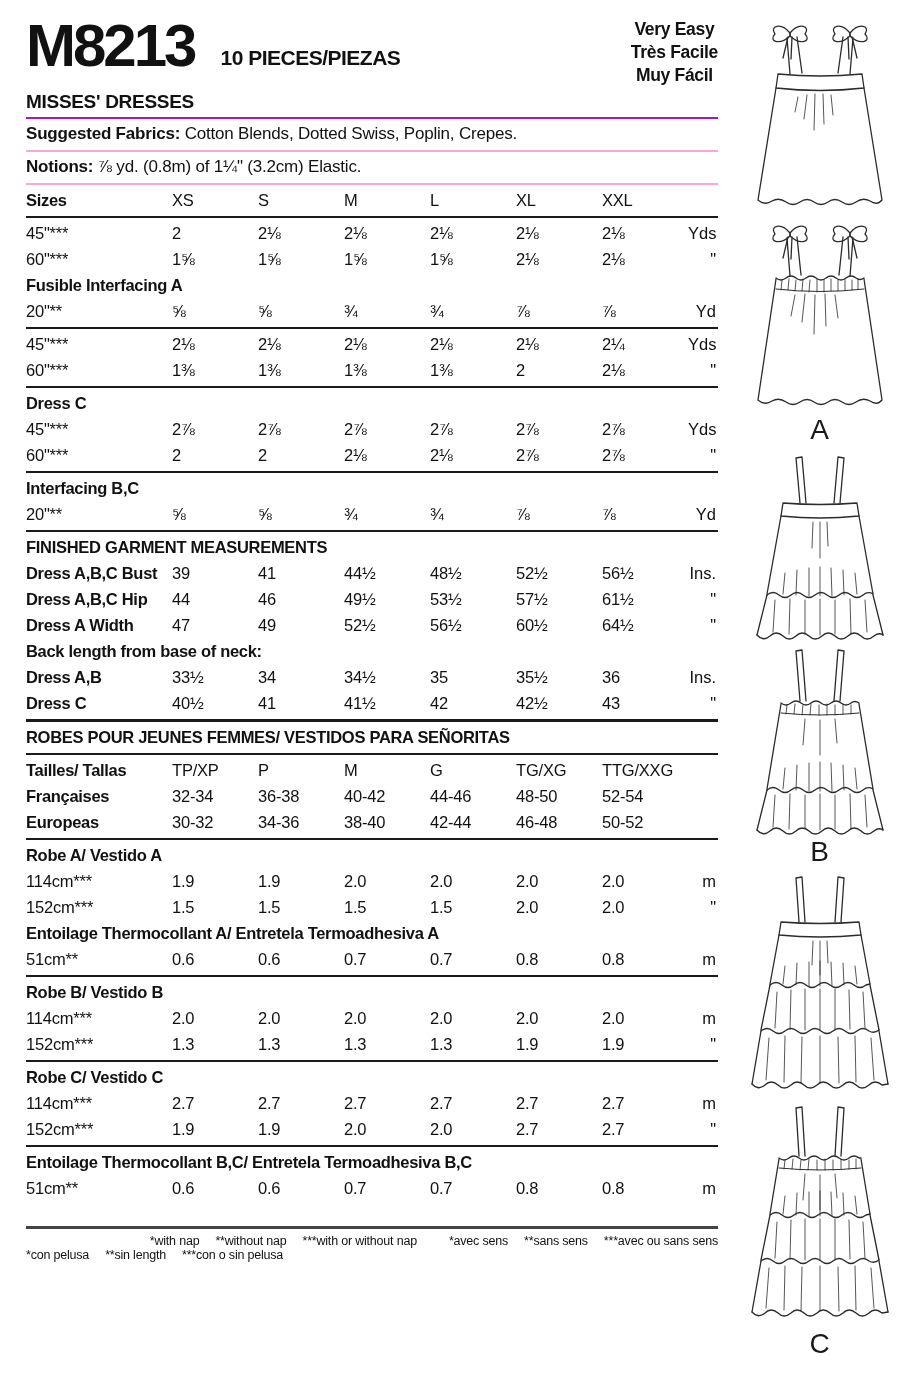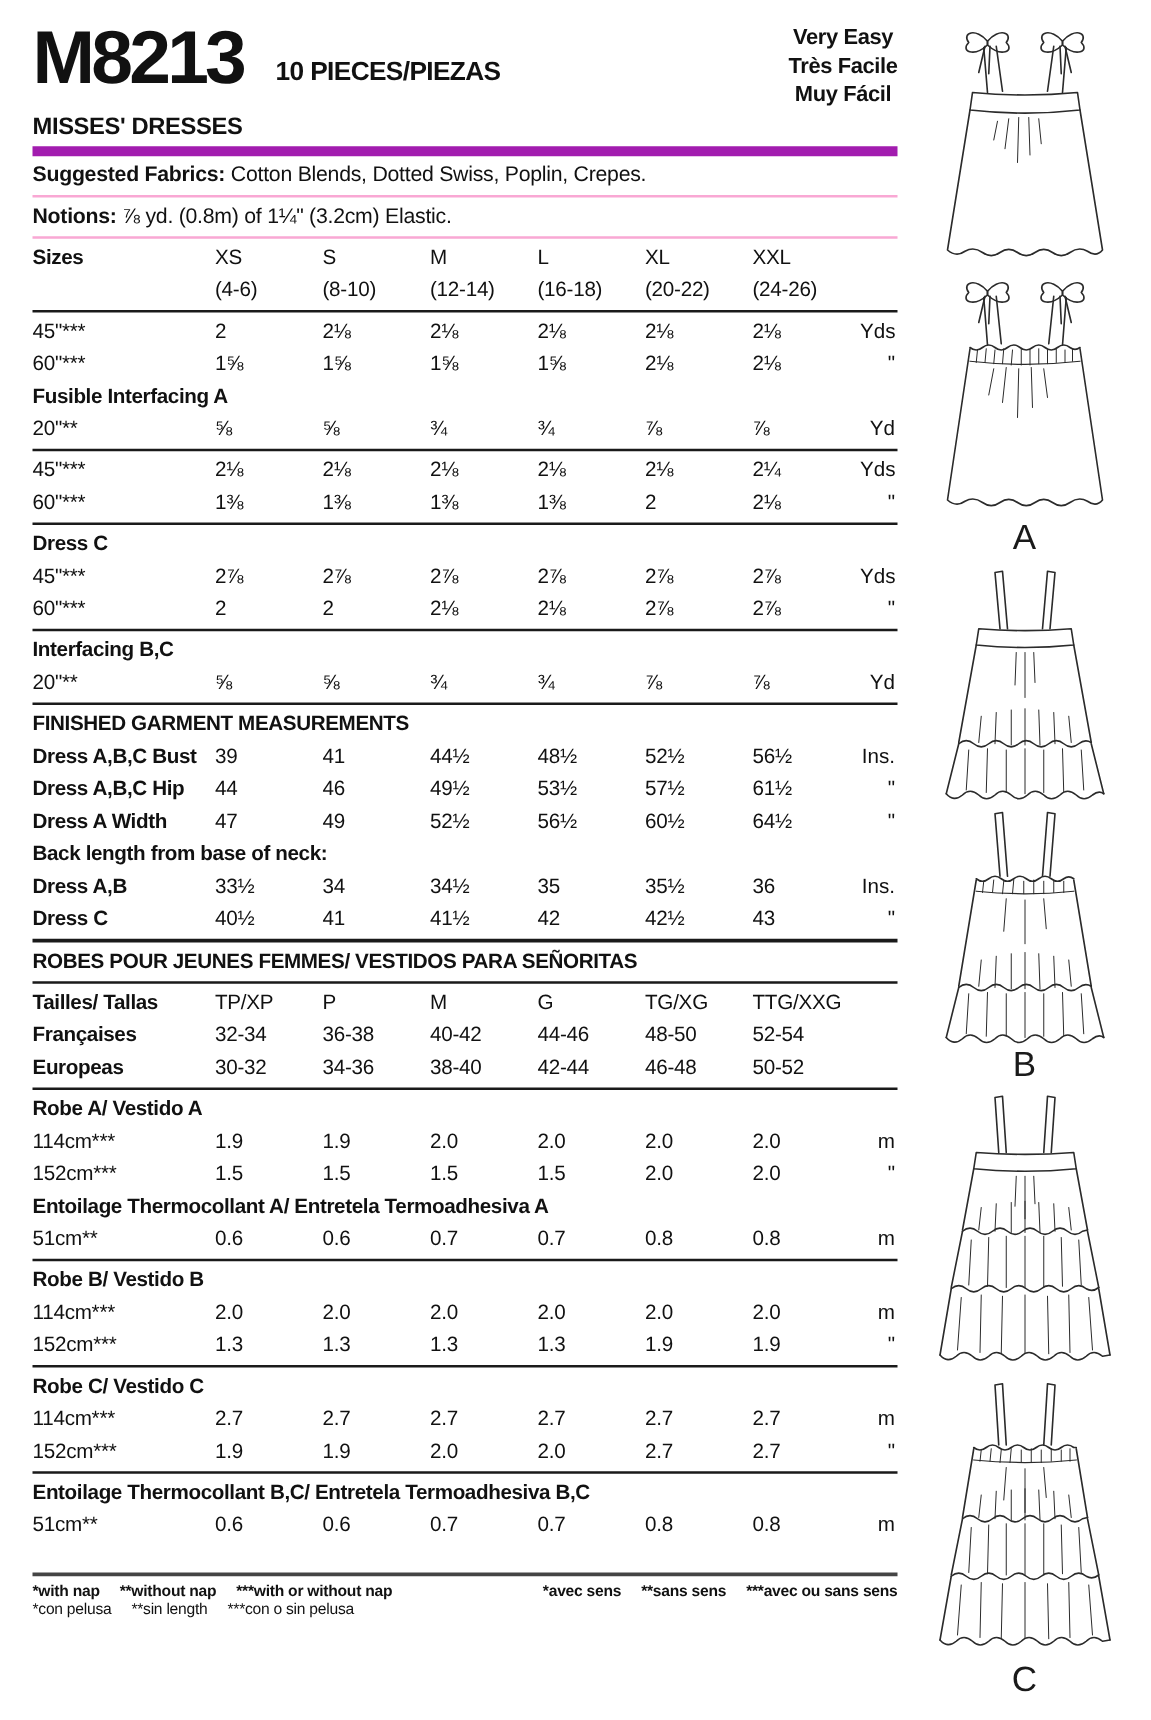--- a/index.html
+++ b/index.html
@@ -11,39 +11,39 @@
   }
   .page { display:flex; width:921px; height:1308px; padding:10px 0 0 26px; }
   .left-col { width:692px; flex:none; }
   .right-col { flex:1; display:flex; flex-direction:column; align-items:center; padding-top:6px; }
 
   
   .masthead { display:flex; align-items:flex-start; margin-bottom:2px; }
   .pattern-number { font-size:60px; font-weight:800; letter-spacing:-3px; line-height:1; margin-top:6px; }
   .pieces { font-size:21px; font-weight:700; letter-spacing:-0.5px; margin:36px 18px 0 26px; }
   .difficulty { margin-left:auto; text-align:center; font-size:17.5px; font-weight:700; line-height:1.3; margin-top:8px; letter-spacing:-0.3px; }
-  .title-row { font-size:19px; font-weight:700; letter-spacing:-0.3px; padding:3px 0 4px 0; border-bottom:8px solid #a21caf; }
+  .title-row { font-size:19px; font-weight:700; letter-spacing:-0.3px; padding:3px 0 4px 0; border-bottom:2px solid #a21caf; }
   .info-row { font-size:17px; padding:5px 0 6px 0; border-bottom:2px solid #f9a8d4; letter-spacing:-0.2px; }
   .info-row b { font-weight:700; }
 
   
   .section { border-bottom:2px solid #1a1a1a; padding:2px 0 3px 0; }
   .section.thick { border-bottom-width:3px; }
   .section.no-rule { border-bottom:none; }
   .row { line-height:26px; }
   .row.heading { font-size:16.5px; font-weight:700; letter-spacing:-0.3px; }
   .row.grid { display:grid; grid-template-columns:146px repeat(6, 86px) 1fr; font-size:16.5px; }
   .cell.label { letter-spacing:-0.2px; white-space:nowrap; }
   .cell.label.bold { font-weight:700; letter-spacing:-0.3px; }
   .cell.val { letter-spacing:-0.2px; }
   .cell.unit { text-align:right; padding-right:2px; }
 
   
   .footnotes { margin-top:22px; border-top:3px solid #444; padding-top:5px; font-size:12.5px; letter-spacing:-0.2px; }
-  .foot-line1 { display:flex; justify-content:space-between;font-weight:bold; }
+  .foot-line1 { display:flex; justify-content:flex-end; }
   .foot-group span { margin-right:16px; }
   .foot-group.right span { margin-right:0; margin-left:16px; }
 
   
   .dress-figure { flex:none; }
   .dress-label { font-size:28px; color:#1a1a1a; text-align:center; line-height:1; margin:0 0 4px 0; }
   svg { display:block; }
 </style>
 </head>
 <body>
@@ -71,30 +71,20 @@
     <div id="table-root">
         <div class="section">
           <div class="row grid">
             <div class="cell label bold">Sizes</div>
             <div class="cell val">XS</div>
             <div class="cell val">S</div>
             <div class="cell val">M</div>
             <div class="cell val">L</div>
             <div class="cell val">XL</div>
             <div class="cell val">XXL</div>
-            <div class="cell unit"></div>
-          </div>
-          <div class="row grid">
-            <div class="cell label"></div>
-            <div class="cell val">(4-6)</div>
-            <div class="cell val">(8-10)</div>
-            <div class="cell val">(12-14)</div>
-            <div class="cell val">(16-18)</div>
-            <div class="cell val">(20-22)</div>
-            <div class="cell val">(24-26)</div>
             <div class="cell unit"></div>
           </div>
         </div>
         <div class="section">
           <div class="row grid">
             <div class="cell label">45"***</div>
             <div class="cell val">2</div>
             <div class="cell val">2⅛</div>
             <div class="cell val">2⅛</div>
             <div class="cell val">2⅛</div>

